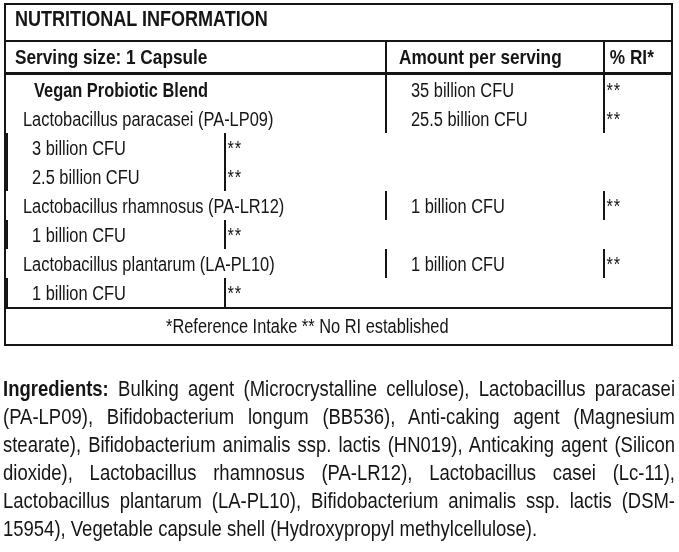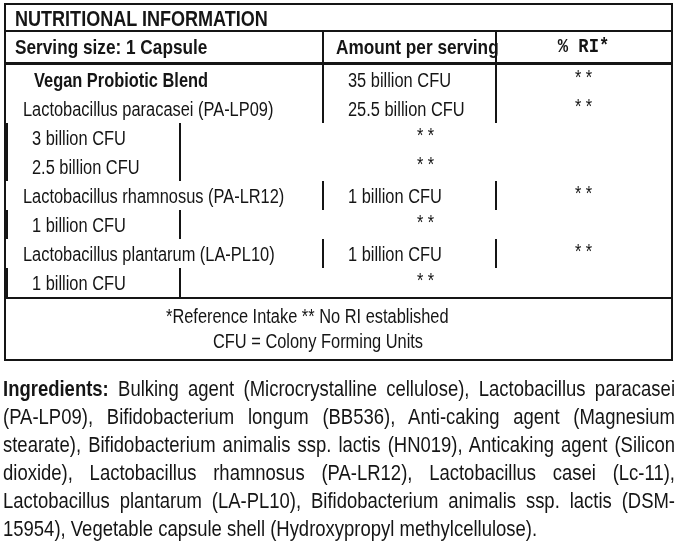--- a/index.html
+++ b/index.html
@@ -22,35 +22,35 @@
 
   .panel {
     position: absolute;
     left: 4px; top: 3px;
     width: 669px;
     border: 2px solid #151515;
     background: #fff;
   }
   .title-row {
     border-bottom: 2px solid #151515;
-    padding: 3px 6px 0 9px;
+    padding: 3px 6px 10px 9px;
     font-weight: 700;
     font-size: 22px;
     line-height: 22px;
   }
   .head-row {
     display: flex;
     border-bottom: 3px solid #151515;
     font-weight: 700;
     font-size: 21px;
     line-height: 24px;
   }
-  .c1 { width: 316px; padding: 3px 2px 3px 9px; }
-  .c2 { width: 173px; border-left: 2px solid #151515; padding: 3px 2px 3px 12px; }
-  .c3 { flex: 1; border-left: 2px solid #151515; padding: 3px 0; text-align: center; font-family: Liberation Mono, monospace; }
+  .c1 { width: 379px; padding: 3px 2px 3px 9px; }
+  .c2 { width: 218px; border-left: 2px solid #151515; padding: 3px 2px 3px 12px; }
+  .c3 { flex: 1; border-left: 2px solid #151515; padding: 3px 0; text-align: left; }
 
   .trow { display: flex; font-size: 20px; line-height: 20px; }
   .trow .c1 { padding: 5px 2px 4px 17px; }
   .trow .c2 { padding: 5px 2px 4px 24px; }
   .trow .c3 { padding: 5px 0 4px; }
   .trow.blend .c1 { padding-left: 28px; font-weight: 700; }
   .ri-mark { font-size: 20px; letter-spacing: 1px; }
 
   .footnote {
     border-top: 2px solid #151515;
@@ -133,21 +133,20 @@
     <div class="c3"><span class="cx center ri-mark">**</span></div>
   </div>
 
   <div class="trow">
     <div class="c2"><span class="cx">1 billion CFU</span></div>
     <div class="c3"><span class="cx center ri-mark">**</span></div>
   </div>
 
   <div class="footnote">
     <div class="line1"><span class="cx">*Reference Intake ** No RI established</span></div>
-    <div class="line2"><span class="cx">CFU = Colony Forming Units</span></div>
   </div>
 
 </div>
 
 <div class="ingredients">
   <b>Ingredients:</b>
   <span>Bulking agent (Microcrystalline cellulose), Lactobacillus paracasei (PA-LP09), Bifidobacterium longum (BB536), Anti-caking agent (Magnesium stearate), Bifidobacterium animalis ssp. lactis (HN019), Anticaking agent (Silicon dioxide), Lactobacillus rhamnosus (PA-LR12), Lactobacillus casei (Lc-11), Lactobacillus plantarum (LA-PL10), Bifidobacterium animalis ssp. lactis (DSM-15954), Vegetable capsule shell (Hydroxypropyl methylcellulose).</span>
 </div>
 
 </body></html>

